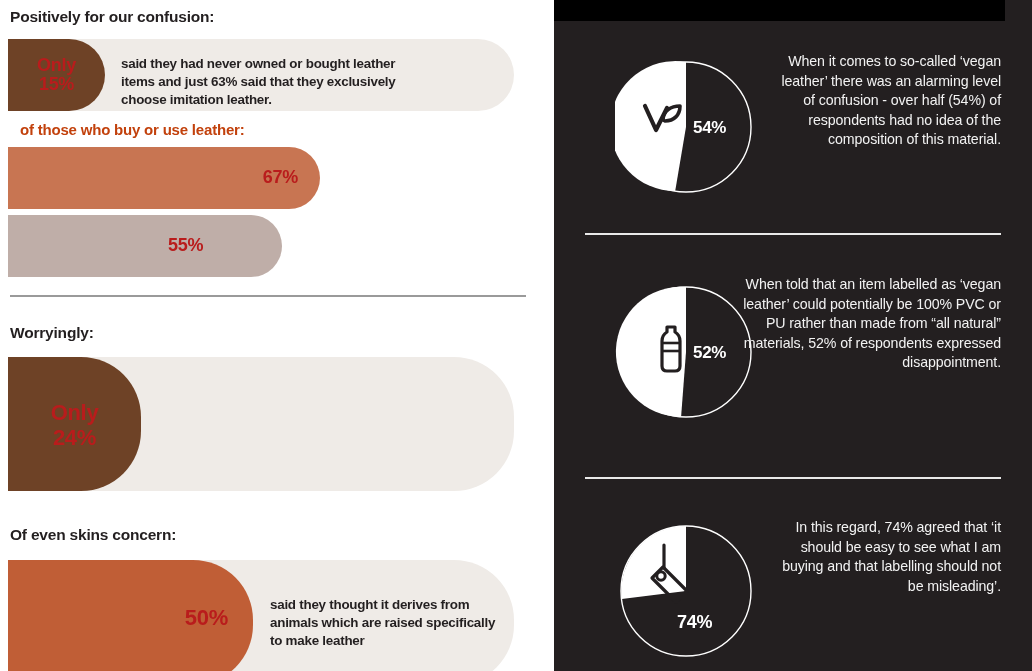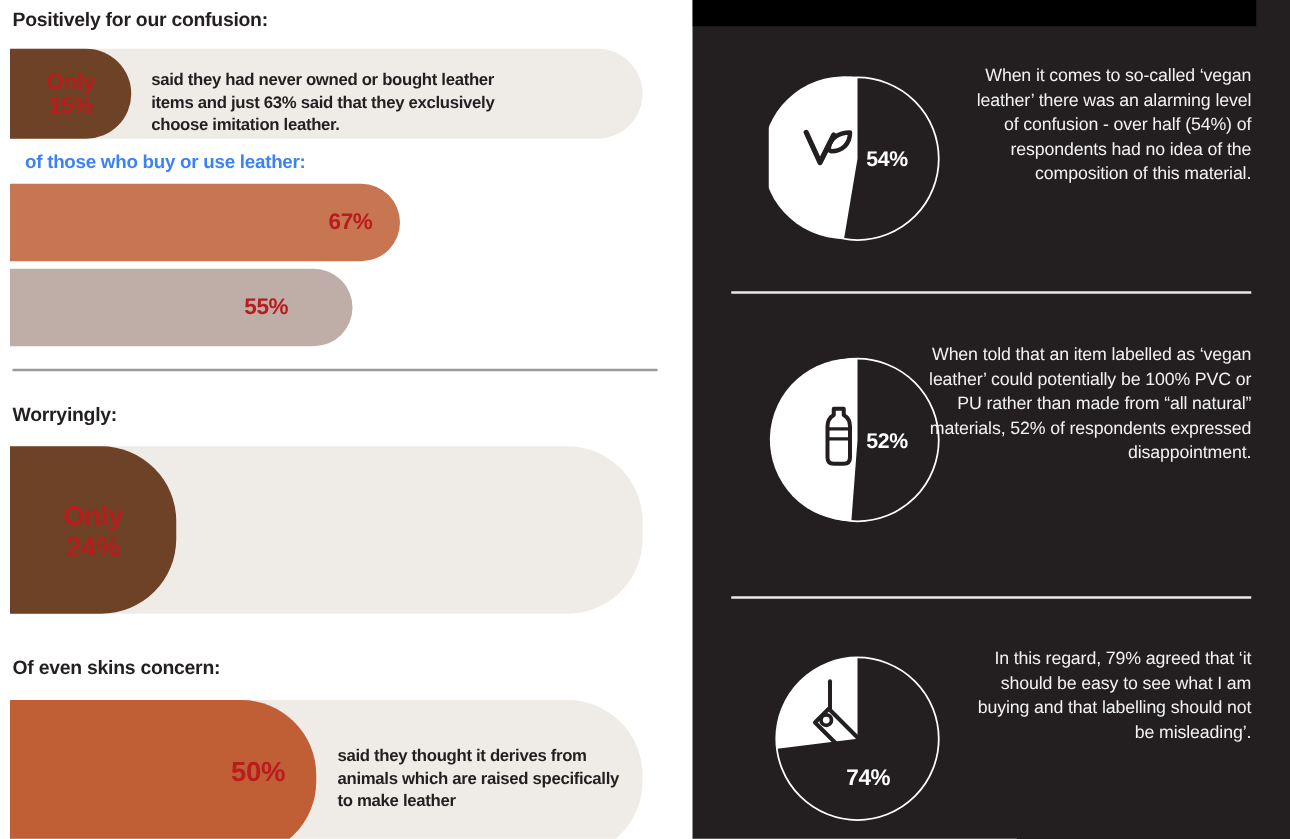--- a/index.html
+++ b/index.html
@@ -33,21 +33,21 @@
     color: #231f20;
     letter-spacing: -0.2px;
     white-space: nowrap;
   }
 
   .sub-heading {
     position: absolute;
     left: 20px;
     font-size: 15px;
     font-weight: bold;
-    color: #3b82f6;
+    color: #c2410c;
     letter-spacing: -0.2px;
     white-space: nowrap;
   }
 
   
   .stat-row {
     position: absolute;
     left: 8px;
   }
 
@@ -167,21 +167,21 @@
 
   <div class="sub-heading" style="top:121px;">of those who buy or use leather:</div>
 
   <div class="stat-row" style="top:147px; width:312px; height:62px;">
     <div class="fill" style="width:312px; height:62px; background:#c87552;"></div>
     <div class="fill-label" style="left:200px; top:21px; width:90px; font-size:18px; text-align:right;">67%</div>
   </div>
 
   <div class="stat-row" style="top:215px; width:274px; height:62px;">
     <div class="fill" style="width:274px; height:62px; background:#bfaea8;"></div>
-    <div class="fill-label" style="left:160px; top:21px; width:90px; font-size:18px; text-align:center;">55%</div>
+    <div class="fill-label" style="left:160px; top:21px; width:90px; font-size:18px; text-align:left;">55%</div>
   </div>
 
   <div class="hrule" style="top:295px;"></div>
 
   <div class="section-heading" style="top:324px;">Worryingly:</div>
 
   <div class="stat-row" style="top:357px; width:506px; height:134px;">
     <div class="track" style="width:506px; height:134px;"></div>
     <div class="fill" style="width:133px; height:134px; background:#6e4226;"></div>
     <div class="fill-label" style="left:0px; top:43px; width:133px; font-size:22px; line-height:1.15;">
@@ -251,16 +251,16 @@
 
         <path d="M71 71 L71 6 A65 65 0 0 0 6.8 79.0 Z" fill="#ffffff"></path>
         <g transform="translate(27,22)">
           <line x1="22" y1="3" x2="22" y2="26" stroke="#231f20" stroke-width="3.2" stroke-linecap="round"></line>
           <path d="M21 25 L45 49 L34 60 L10 36 Z" fill="none" stroke="#231f20" stroke-width="3.2" stroke-linejoin="round"></path>
           <circle cx="19" cy="34" r="4.2" fill="none" stroke="#231f20" stroke-width="3"></circle>
         </g>
       </svg>
       <div class="pie-pct" style="left:62px; top:92px; font-size:18px;">74%</div>
     </div>
-    <div class="dark-text" style="left:215px; top:6px; width:232px;">In this regard, 79% agreed that ‘it should be easy to see what I am buying and that labelling should not be misleading’.</div>
+    <div class="dark-text" style="left:215px; top:6px; width:232px;">In this regard, 74% agreed that ‘it should be easy to see what I am buying and that labelling should not be misleading’.</div>
   </div>
 
 </div>
 
 </body></html>

